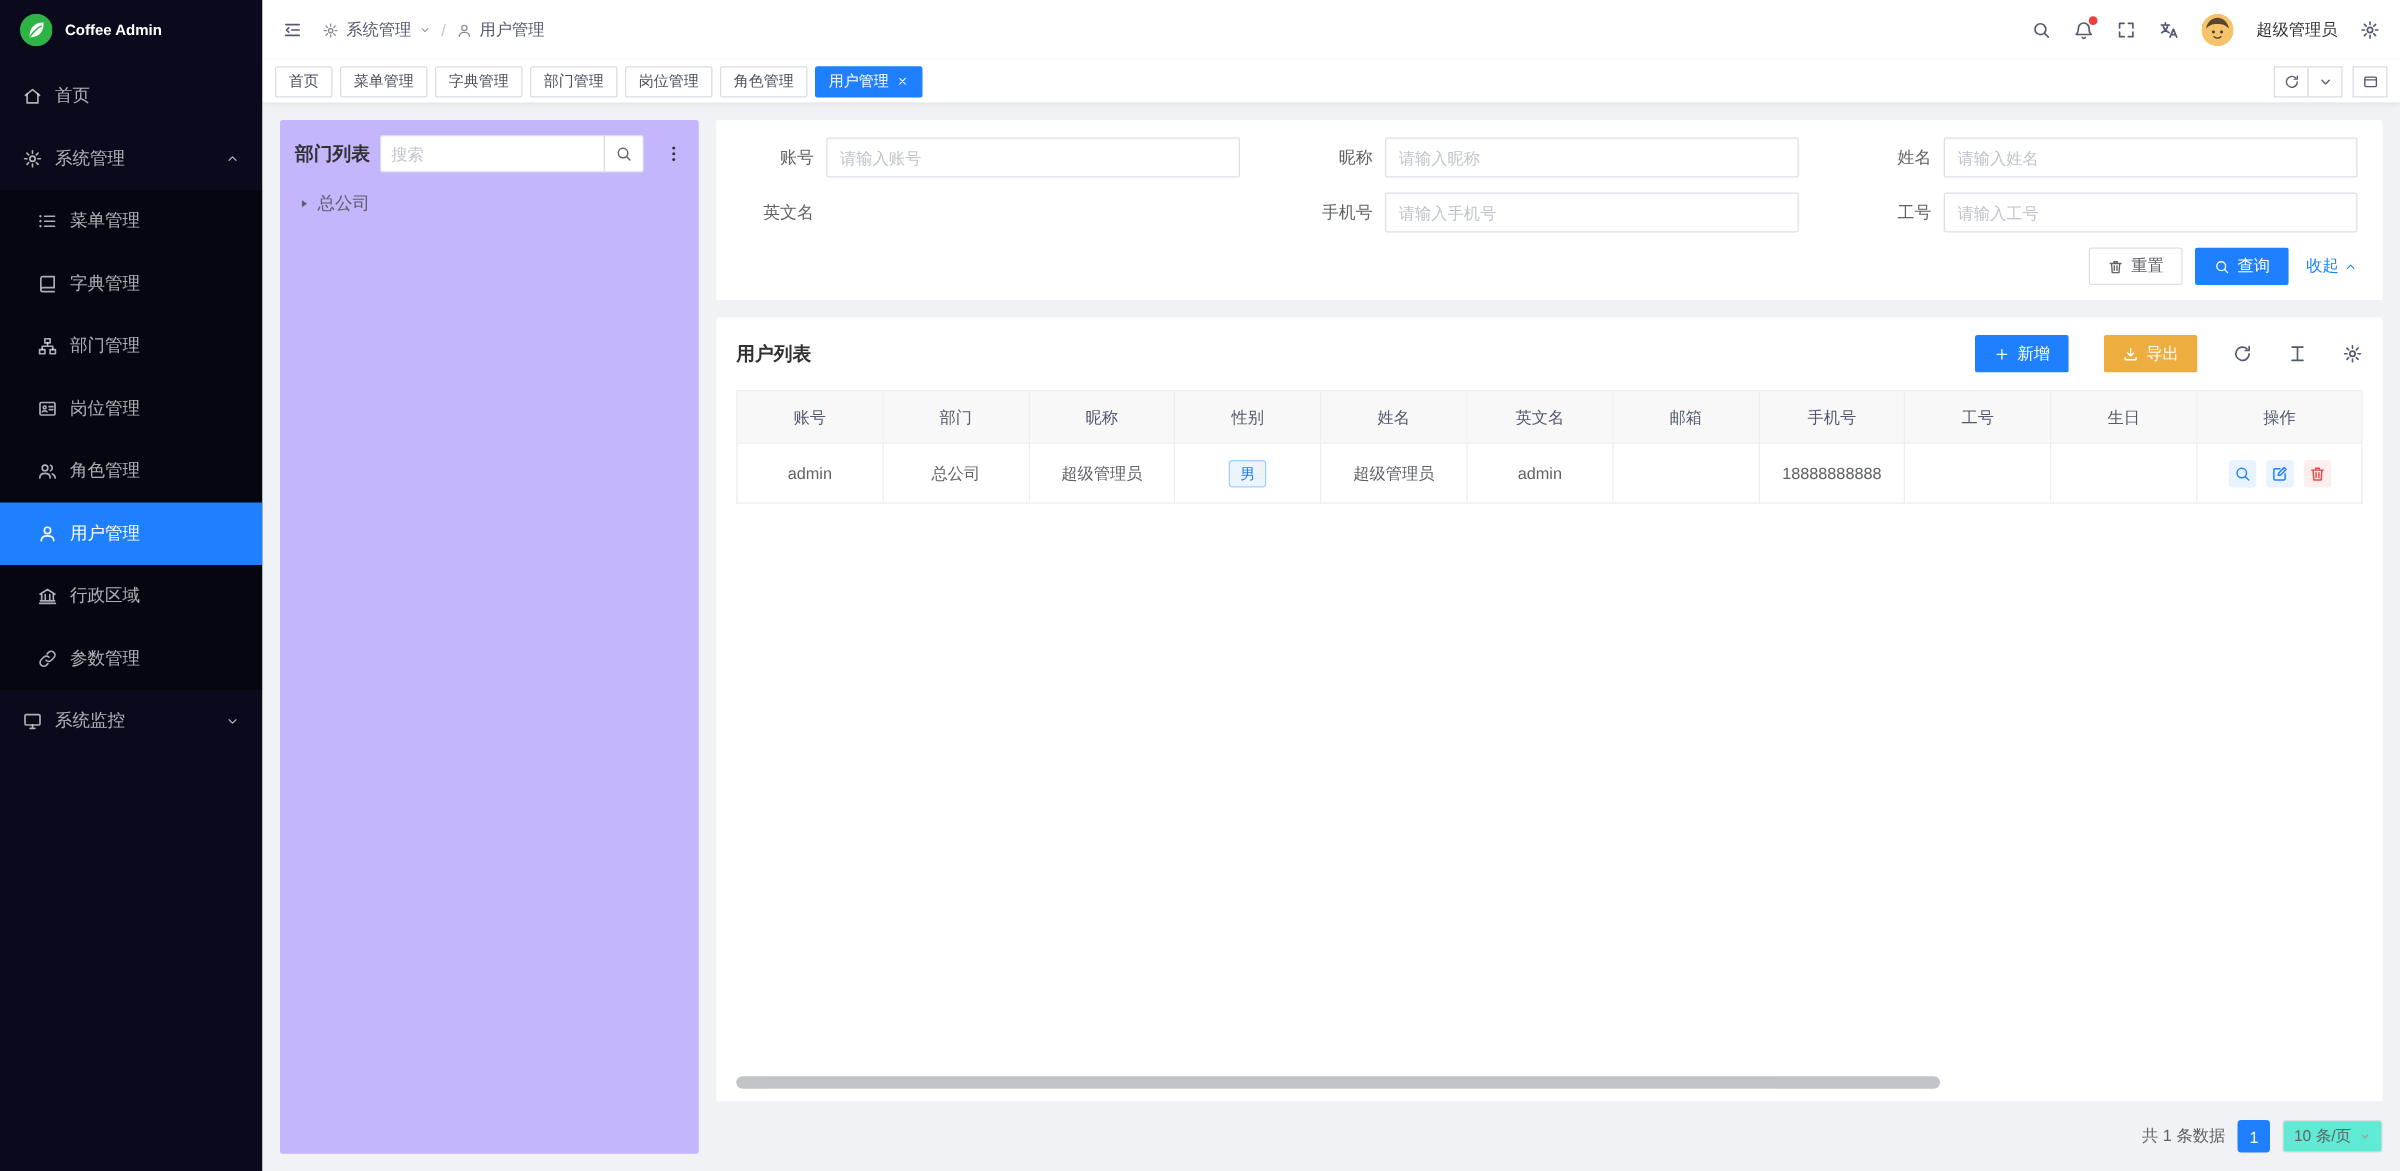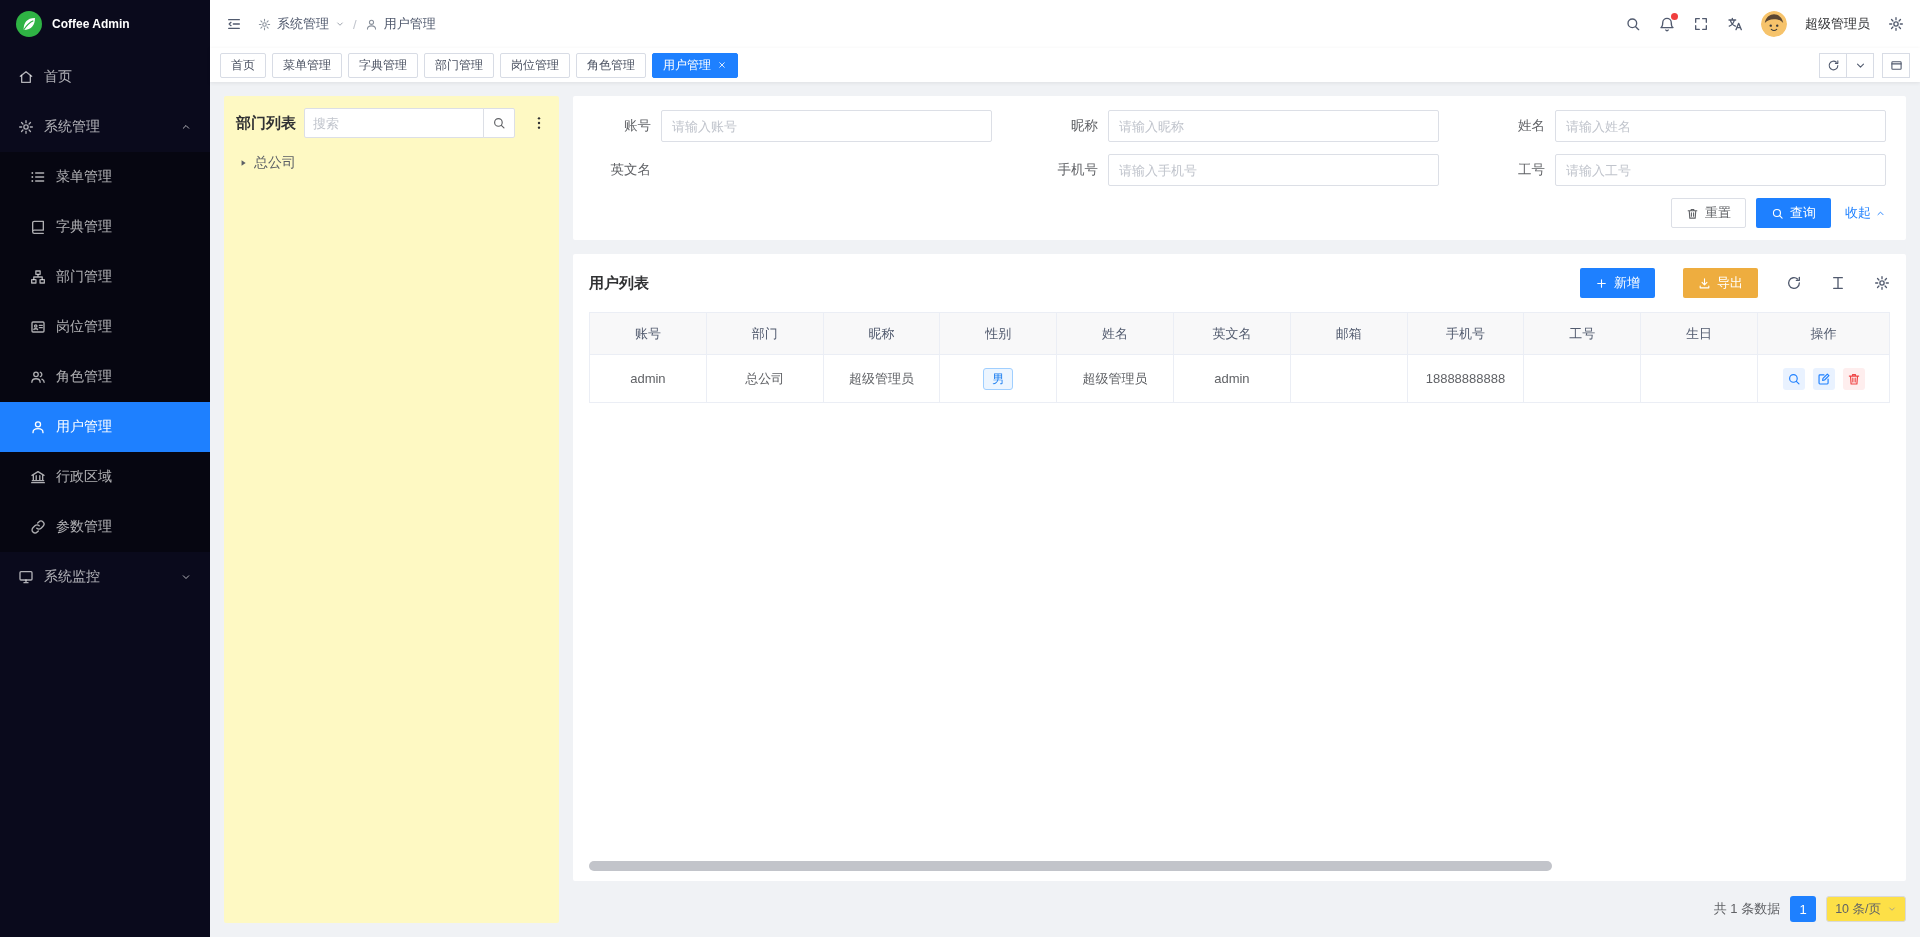--- a/index.html
+++ b/index.html
@@ -52,21 +52,21 @@
   .tab .close{width:10px;height:10px;}
   .tab-tools{margin-left:auto;display:flex;align-items:center;}
   .tool-btn{width:28px;height:25px;border:1px solid #d8dce5;background:#fff;display:flex;align-items:center;justify-content:center;color:#515a6e;cursor:pointer;}
   .tool-btn svg{width:13px;height:13px;}
   .tool-btn + .tool-btn{margin-left:-1px;}
   .tool-btn.last{margin-left:8px;}
 
   .content{flex:1;min-height:0;display:flex;gap:14px;padding:14px;background:#f0f2f5;}
 
   
-  .dept-panel{width:335px;flex-shrink:0;background:#fef9c3;border-radius:2px;padding:12px;display:flex;flex-direction:column;overflow:hidden;}
+  .dept-panel{width:335px;flex-shrink:0;background:#c4b5fd;border-radius:2px;padding:12px;display:flex;flex-direction:column;overflow:hidden;}
   .dept-head{display:flex;align-items:center;gap:8px;}
   .dept-title{font-size:15px;font-weight:700;color:#303133;white-space:nowrap;}
   .dept-search{flex:1;display:flex;align-items:center;min-width:0;}
   .dept-search input{flex:1;min-width:0;height:30px;border:1px solid var(--border);border-radius:2px 0 0 2px;padding:0 8px;font-size:13px;color:#303133;outline:none;}
   .dept-search input::placeholder{color:#c0c4cc;}
   .search-btn{width:32px;height:30px;border:1px solid var(--border);margin-left:-1px;border-radius:0 2px 2px 0;background:#fff;display:flex;align-items:center;justify-content:center;color:#606266;cursor:pointer;}
   .search-btn svg{width:14px;height:14px;}
   .dots-btn{margin-left:8px;color:#303133;cursor:pointer;display:flex;}
   .dots-btn svg{width:16px;height:16px;}
   .tree{margin-top:12px;}
@@ -110,21 +110,21 @@
   .icon-btn-sm svg{width:14px;height:14px;}
   .icon-btn-sm.view,.icon-btn-sm.edit{background:#e9f2ff;color:var(--primary);}
   .icon-btn-sm.del{background:#feeeee;color:var(--danger);}
 
   .tbl-spacer{flex:1;}
   .hscroll{height:10px;position:relative;flex-shrink:0;margin-top:8px;}
   .hscroll .thumb{position:absolute;left:0;top:0;height:10px;width:74%;background:#c2c4ca;border-radius:5px;cursor:pointer;}
 
   .pagination{display:flex;justify-content:flex-end;align-items:center;gap:10px;height:28px;font-size:13px;color:#606266;flex-shrink:0;}
   .page-btn{min-width:26px;height:26px;background:var(--primary);color:#fff;border-radius:3px;display:flex;align-items:center;justify-content:center;font-size:13px;cursor:pointer;}
-  .size-select{height:26px;border:1px solid #d9d9d9;border-radius:3px;background:#fde047;display:flex;align-items:center;gap:6px;padding:0 8px;font-size:12.5px;color:#606266;cursor:pointer;}
+  .size-select{height:26px;border:1px solid #d9d9d9;border-radius:3px;background:#5eead4;display:flex;align-items:center;gap:6px;padding:0 8px;font-size:12.5px;color:#606266;cursor:pointer;}
   .size-select svg{width:10px;height:10px;color:#999;}
 </style>
 </head>
 <body>
 
 <svg width="0" height="0" style="position:absolute" aria-hidden="true">
   <defs>
     <symbol id="i-home" viewBox="0 0 24 24">
         <path d="M3.5 11 12 4l8.5 7"></path>
         <path d="M5.5 9.5V20h13V9.5"></path>

